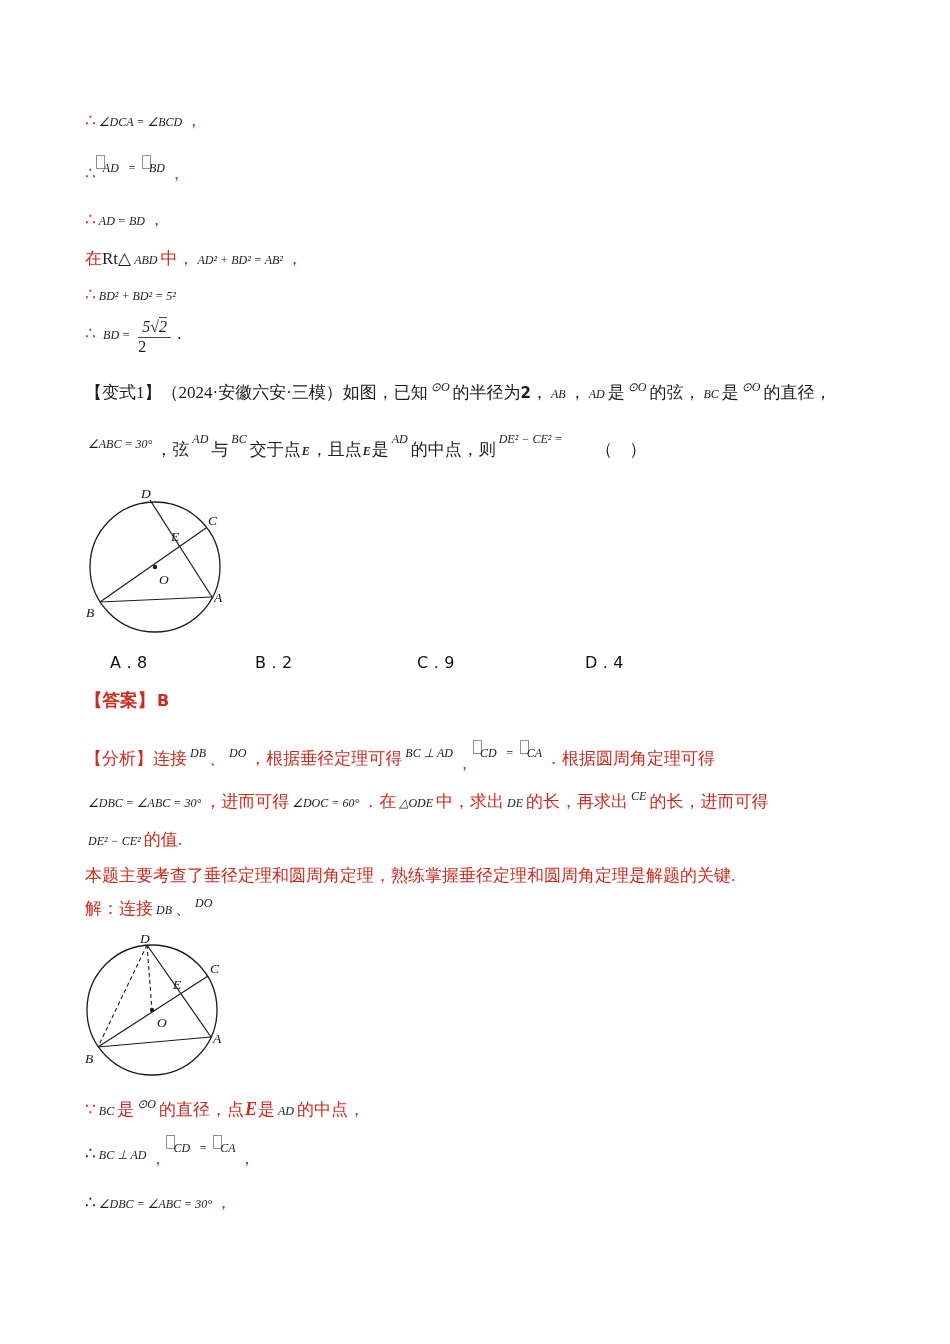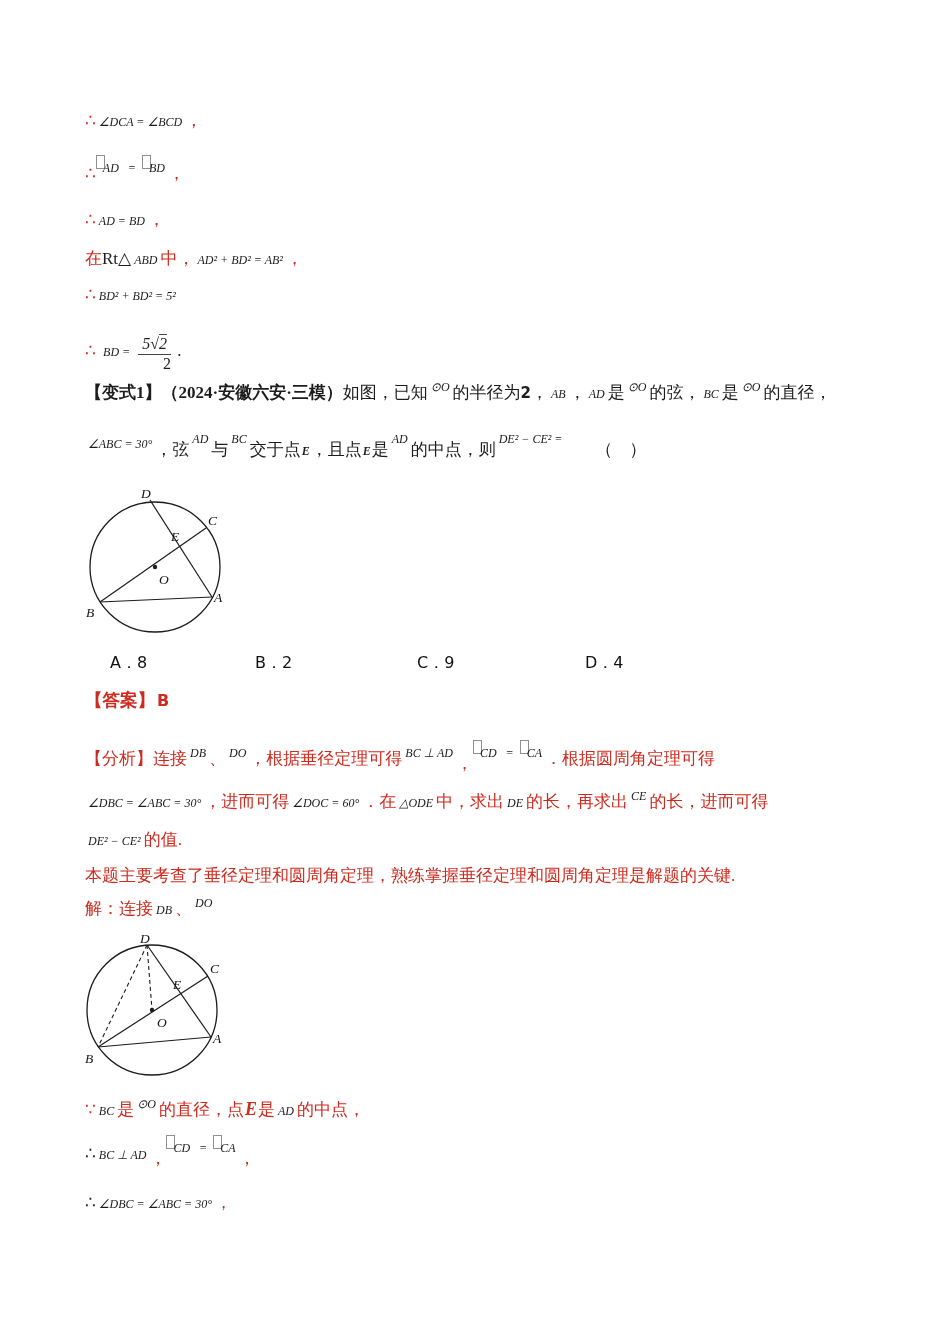--- a/index.html
+++ b/index.html
@@ -5,36 +5,36 @@
   html,body{margin:0;padding:0;background:#ffffff;}
   .page{
     position:relative;width:950px;height:1344px;background:#ffffff;
     font-family:"Liberation Serif","DejaVu Serif",serif;color:#1c1c1c;overflow:hidden;
   }
   .line{position:absolute;left:85px;white-space:nowrap;font-size:17px;line-height:1.4;}
   .run{display:inline;}
   .r{color:#cf2a1e;}
   .rp{color:#cf2a1e;position:relative;top:5px;}
   .k{color:#1c1c1c;text-align:right;}
-  .b{color:#1c1c1c;font-weight:700;}
+  .b{color:#1c1c1c;font-weight:400;}
   .kb{color:#1c1c1c;font-weight:700;font-family:"DejaVu Sans",sans-serif;font-size:15px;}
   .m,.mu,.mu2,.mbi{font-family:"Liberation Serif",serif;font-style:italic;font-size:12px;color:#1c1c1c;margin:0 3px;}
   .mu{position:relative;top:-7px;}
   .mu2{position:relative;top:-12px;}
   .mbi{font-weight:700;margin:0 1px;}
   .rbi{color:#cf2a1e;font-style:italic;font-weight:700;font-family:"Liberation Serif",serif;font-size:18px;margin:0 1px;}
   .gap{margin-left:30px;}
   .arcbox{display:inline-block;width:7px;height:12px;border:1px solid #8f8f8f;margin-right:-5px;vertical-align:10px;}
   .options-row{position:absolute;top:653px;left:0;width:950px;height:24px;
     font-family:"DejaVu Sans",sans-serif;font-size:16px;color:#111;}
   .options-row .opt{position:absolute;top:0;}
   .answer-line{position:absolute;left:85px;top:688px;white-space:nowrap;}
   .answer-tag{color:#cf2a1e;font-weight:700;font-size:17.5px;}
   .answer-val{color:#cf2a1e;font-weight:700;font-family:"DejaVu Sans",sans-serif;font-size:16px;margin-left:2px;}
-  .frac{display:inline-block;vertical-align:-13px;text-align:right;font-size:16px;font-style:italic;line-height:1.15;margin:17px 2px;}
+  .frac{display:inline-block;vertical-align:-13px;text-align:left;font-size:16px;font-style:italic;line-height:1.15;margin:0 2px;}
   .frac .num{display:block;border-bottom:1px solid #444;padding:0 4px 1px;}
   .frac .den{display:block;font-style:normal;}
   .sqrt-arg{border-top:1px solid #444;}
   .fig{position:absolute;}
   .fig svg{display:block;}
   .fig text{font-family:"Liberation Serif",serif;font-style:italic;font-size:13.5px;fill:#141414;}
 </style>
 </head>
 <body>
 

